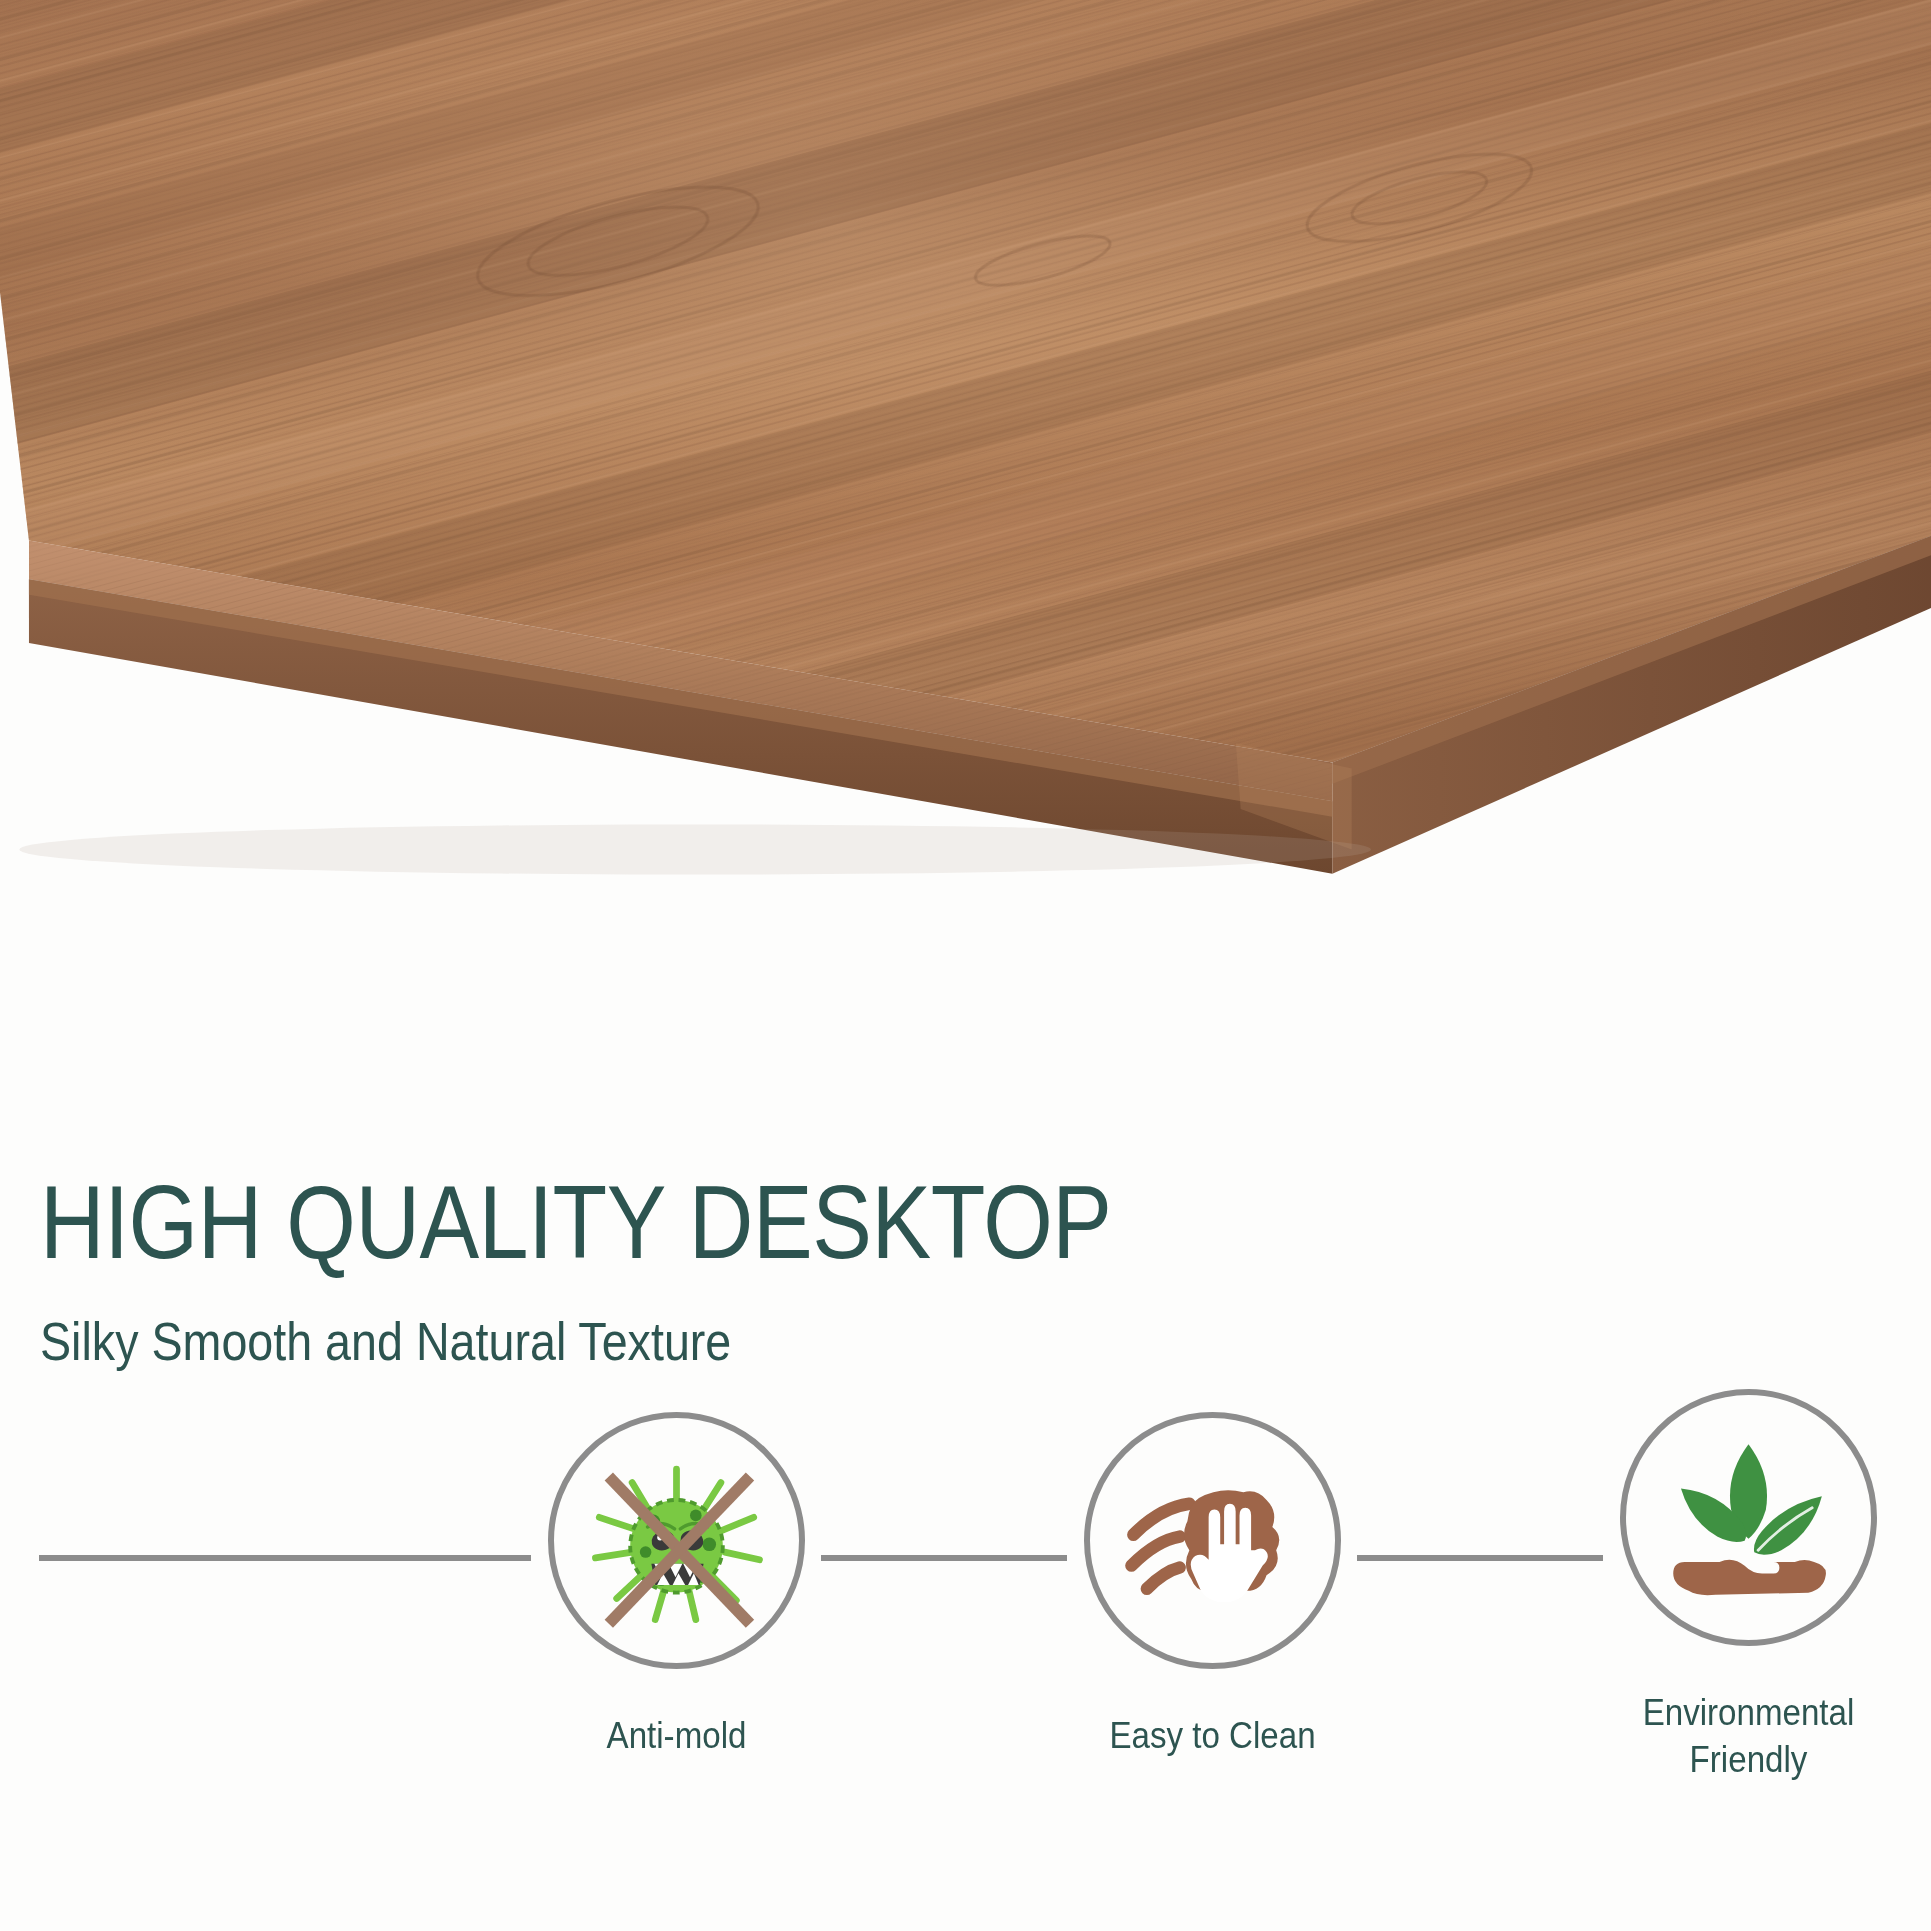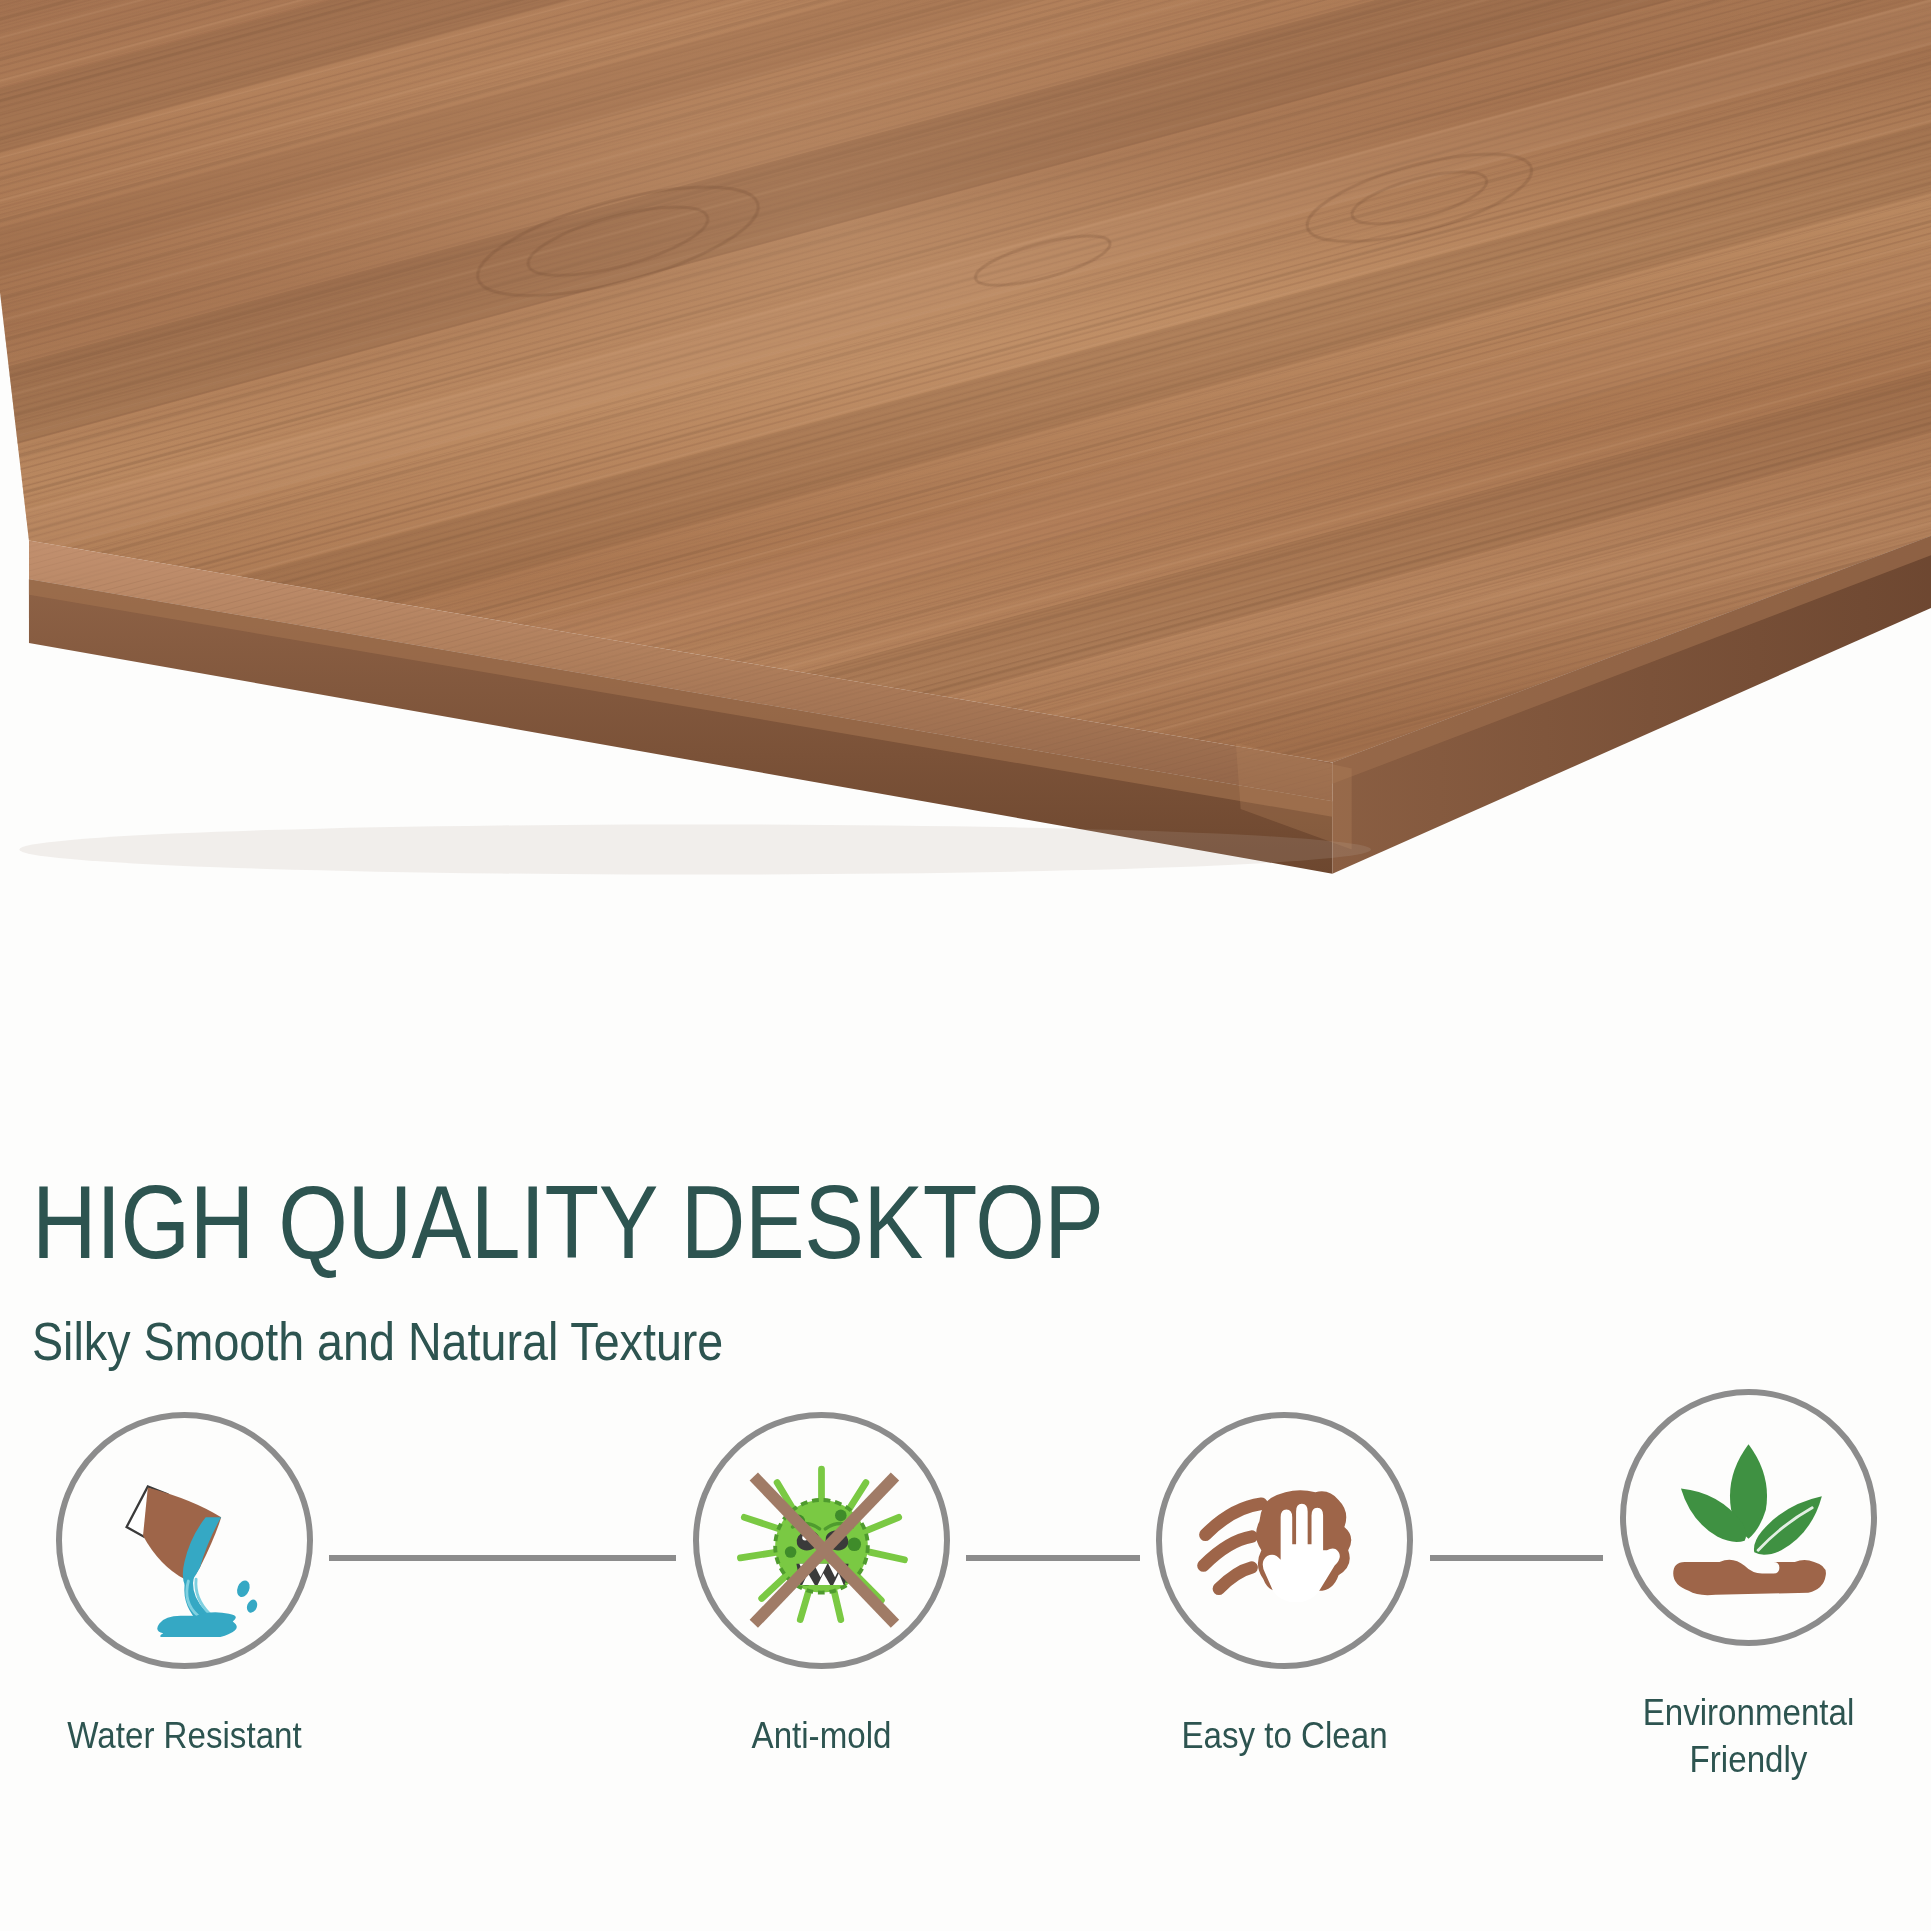--- a/index.html
+++ b/index.html
@@ -13,21 +13,21 @@
 
   
   .hero{
     position:absolute;left:0;top:0;width:1931px;height:975px;
     background:#fdfdfc;overflow:hidden;
   }
   .hero-svg{position:absolute;left:0;top:0;width:1931px;height:975px;display:block;}
 
   
   .text-block{
-    position:absolute;left:32px;top:1170px;width:1834px;
+    position:absolute;left:40px;top:1170px;width:1834px;
   }
   .headline{
     font-size:104px;
     line-height:1.0;
     letter-spacing:-0.5px;
     font-weight:400;
     color:#2d5450;
     margin:0;
     transform:scaleX(0.86);
     transform-origin:left center;
@@ -217,47 +217,20 @@
 </div>
 
 <div class="text-block">
   <h1 class="headline">HIGH QUALITY DESKTOP</h1>
   <div class="subhead">Silky Smooth and Natural Texture</div>
 </div>
 
 <div class="features">
   <div class="feature-track">
 
-    <div class="feature">
-      <div class="circle">
-        <svg viewBox="0 0 200 200">
-
-          <path d="M40 86 L62 44 L82 52 L58 96 Z" fill="#ffffff" stroke="#3a3a3a" stroke-width="2.4"></path>
-
-          <path d="M62 45 Q110 58 138 76 Q132 96 116 128 Q110 140 100 140
-                   Q74 126 57 95 Z" fill="#9e6549"></path>
-
-          <path d="M138 76 Q124 100 116 128 Q108 144 101 148 Q96 138 100 122
-                   Q106 96 122 76 Z" fill="#35a8c4"></path>
-
-          <path d="M101 140 Q96 164 112 182 Q130 192 150 186 Q126 180 116 166
-                   Q106 152 110 136 Z" fill="#35a8c4"></path>
-          <path d="M104 142 Q98 164 114 178" fill="none" stroke="#7fd0e0" stroke-width="3" stroke-linecap="round"></path>
-          <path d="M112 140 Q110 160 126 176" fill="none" stroke="#7fd0e0" stroke-width="3" stroke-linecap="round"></path>
-
-          <path d="M96 178 Q80 178 74 186 Q68 194 78 196 Q70 200 82 202
-                   Q96 205 114 200 Q134 203 146 197 Q160 191 150 184
-                   Q158 178 146 176 Q128 172 112 178 Z" fill="#35a8c4"></path>
-
-          <ellipse cx="161" cy="150" rx="6" ry="9" fill="#35a8c4" transform="rotate(22 161 150)"></ellipse>
-          <ellipse cx="170" cy="168" rx="5" ry="7" fill="#35a8c4" transform="rotate(22 170 168)"></ellipse>
-        </svg>
-      </div>
-      <div class="caption">Water Resistant</div>
-    </div>
 
     <div class="connector"></div>
 
 
     <div class="connector"></div>
 
     <div class="feature">
       <div class="circle">
         <svg viewBox="0 0 200 200">
 

